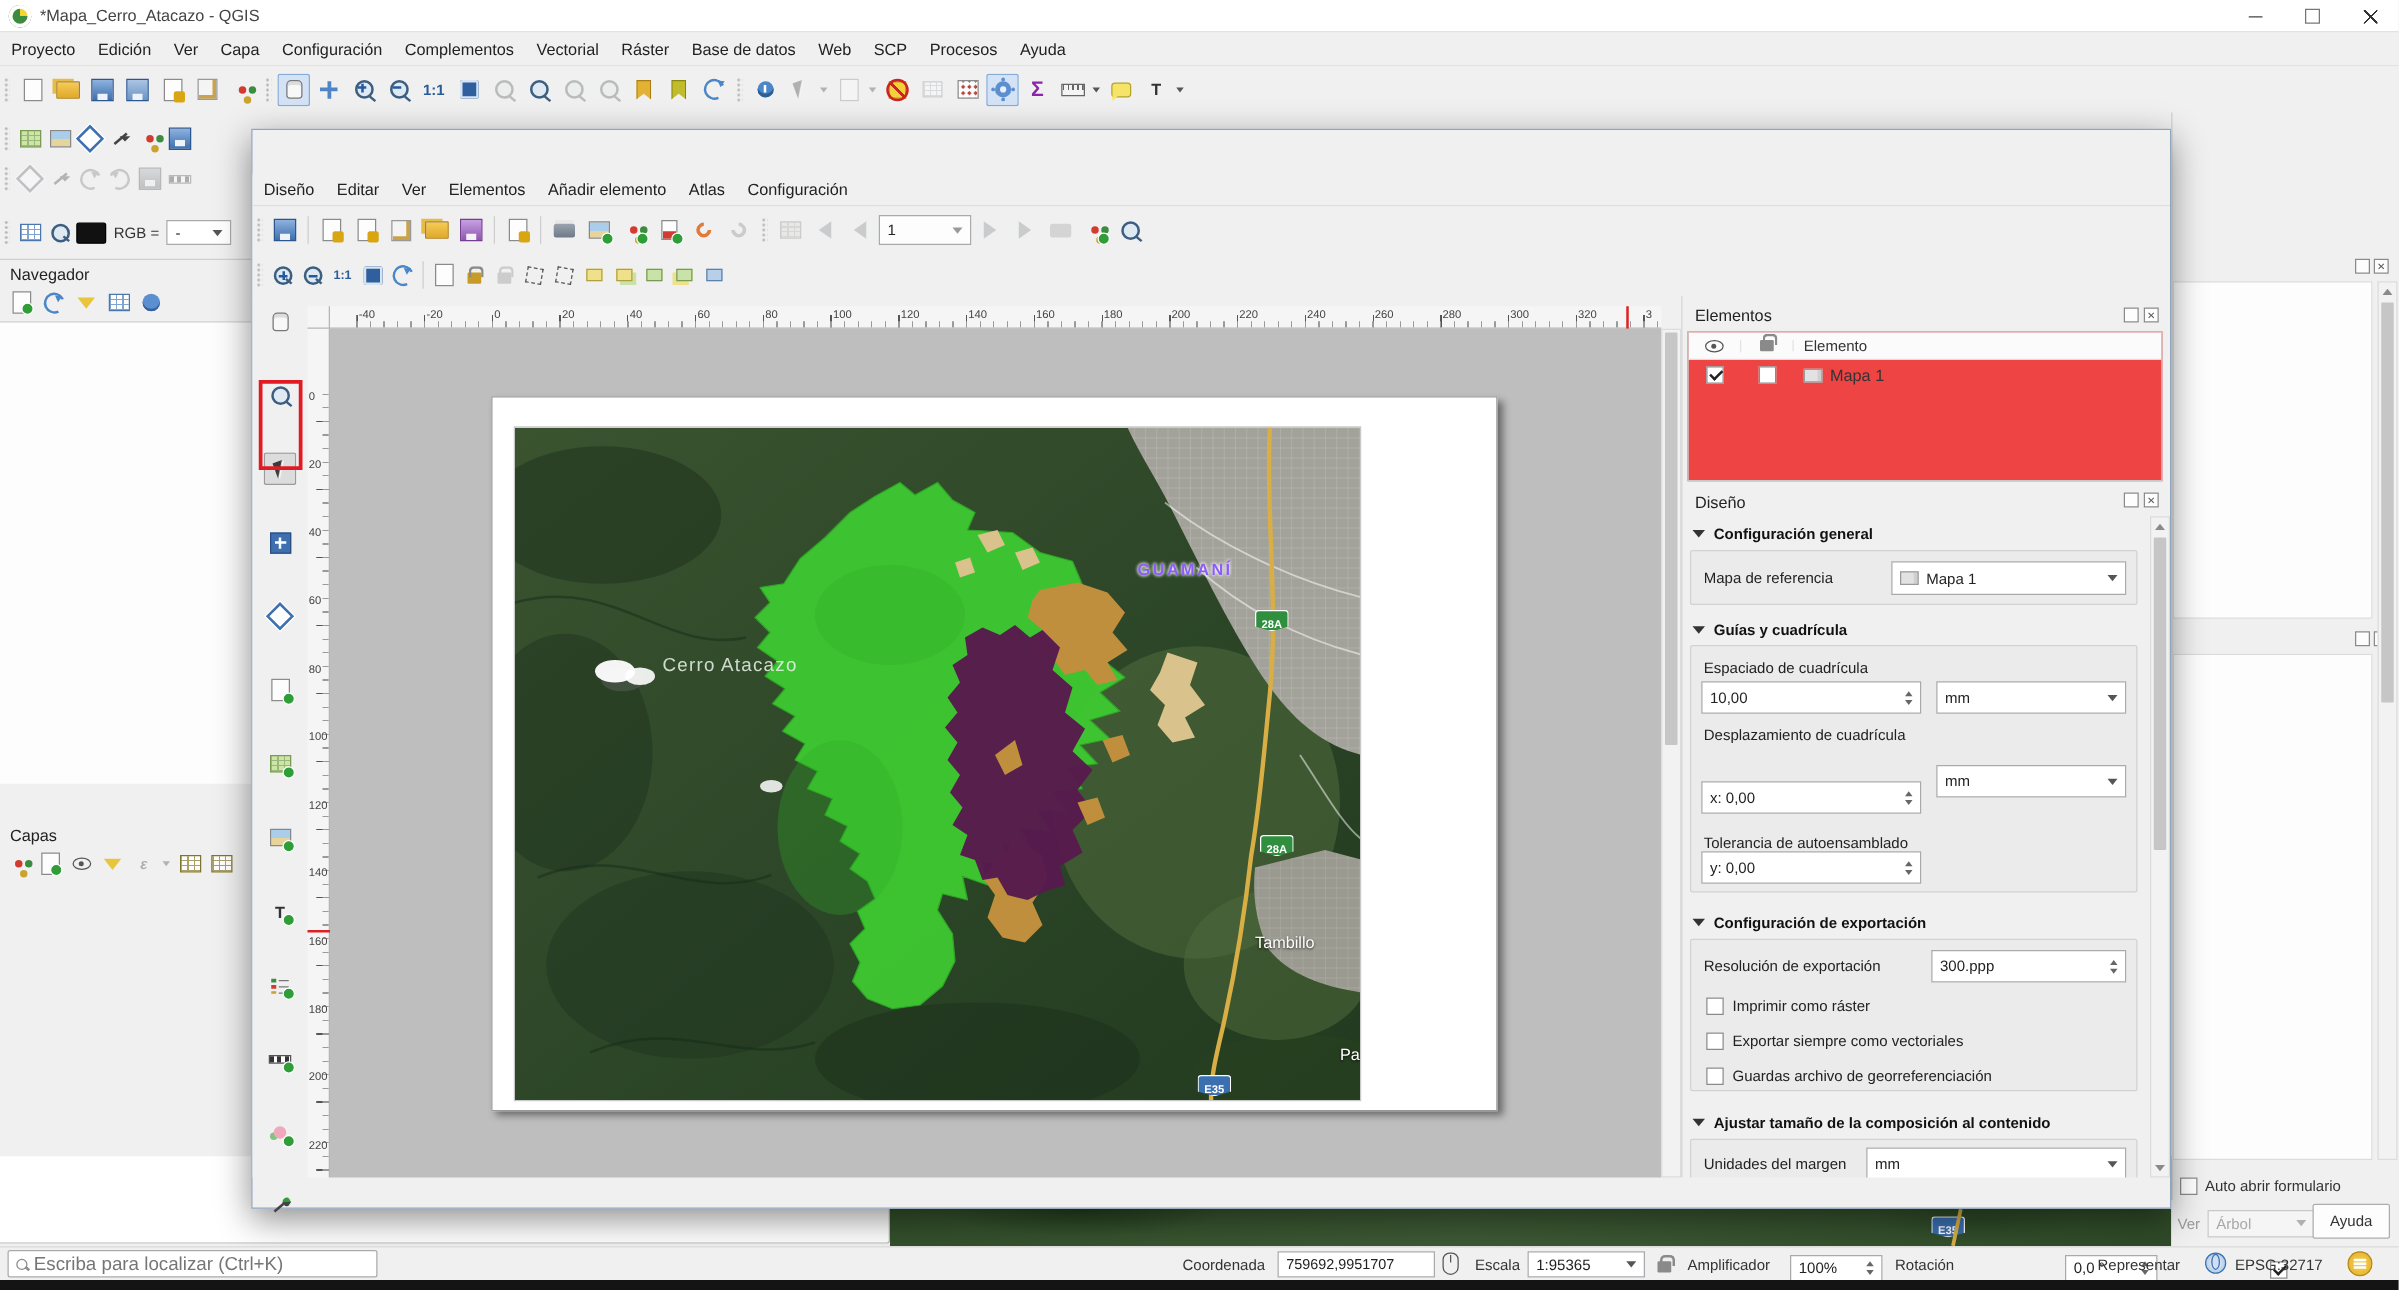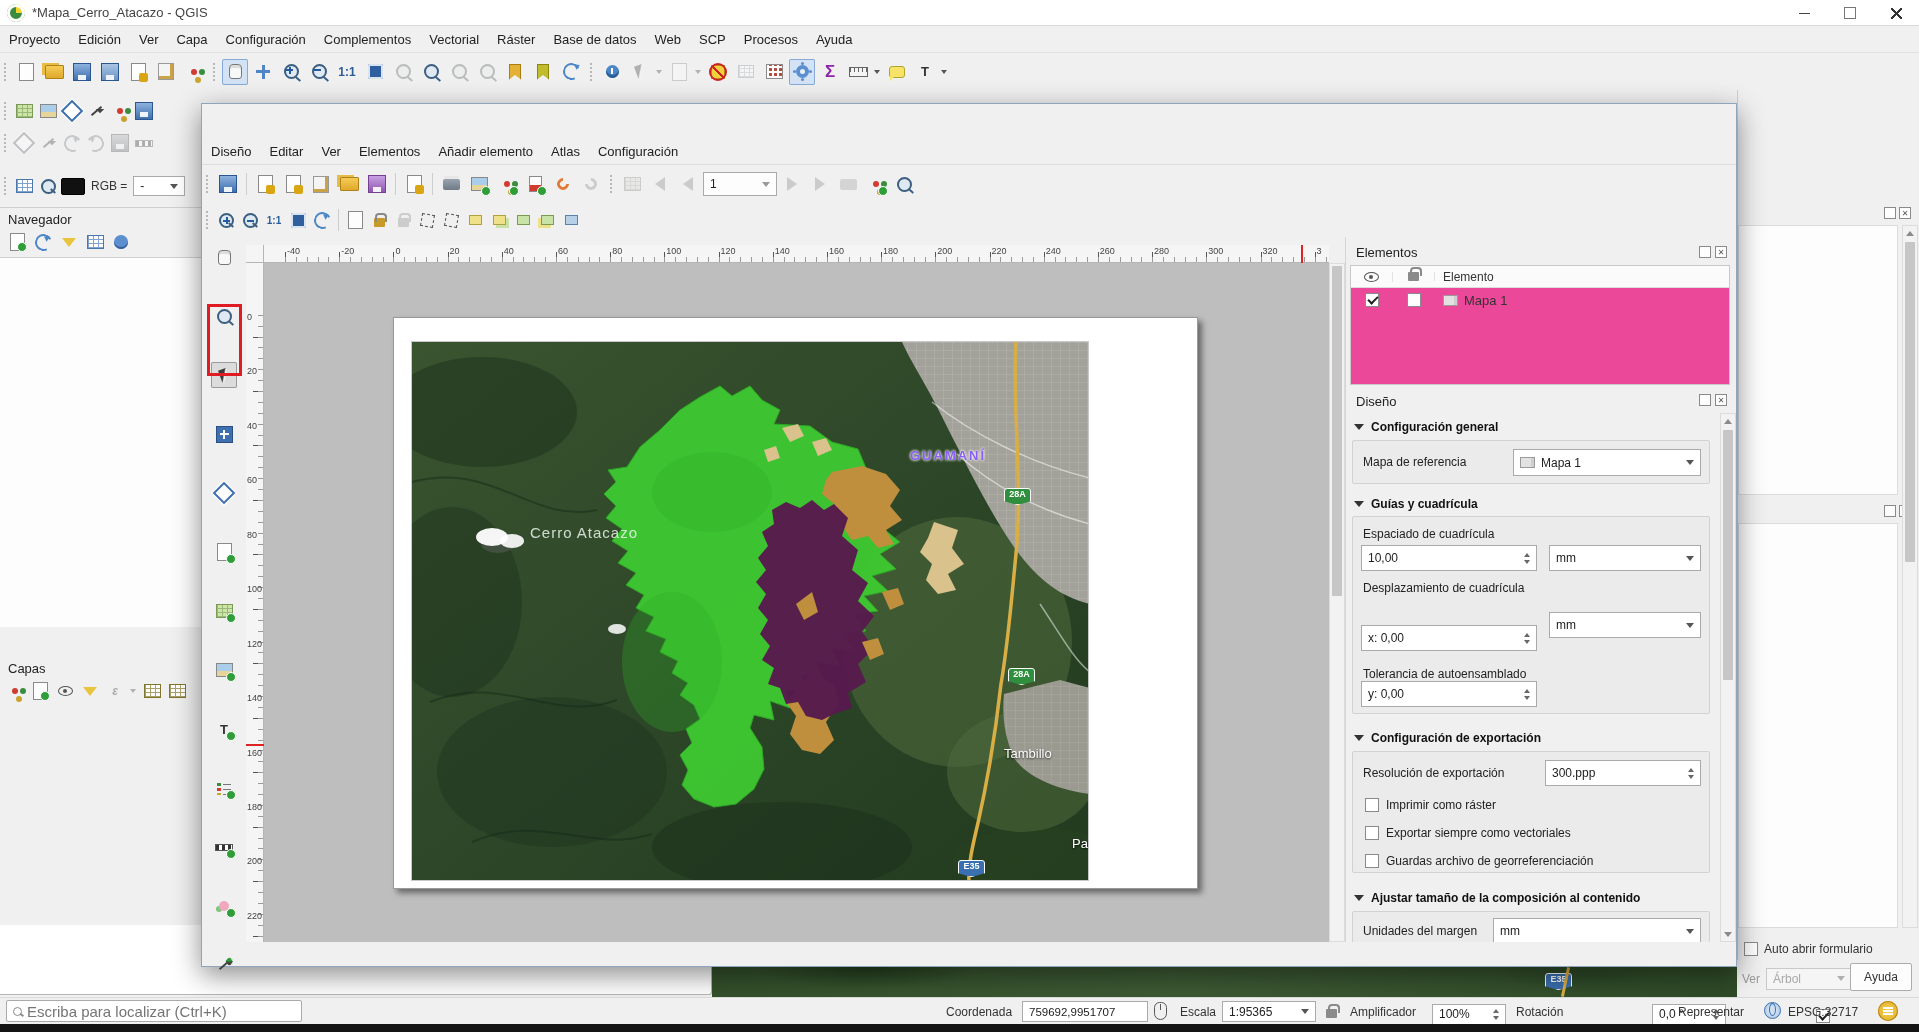--- a/index.html
+++ b/index.html
@@ -116,21 +116,21 @@
      background-image:repeating-linear-gradient(0deg,#9a9a9a 0 1px,transparent 1px 10.89px),repeating-linear-gradient(0deg,#555 0 1px,transparent 1px 54.45px);
      background-size:5px 100%,10px 100%;background-position:100% 49px,100% 49px;background-repeat:no-repeat}
   .ruler-v span{flex:none;height:54.45px;font-size:9px;color:#444;padding:0 0 0 1px}
   .scrollbar-v{background:#f2f2f2;border:1px solid #dcdcdc}
   .thumb{background:#c6c6c6;border-radius:1px}
   .sb-arr{width:100%;height:14px;display:flex;align-items:center;justify-content:center}
   .sb-arr::before{content:"";width:0;height:0;border-bottom:5px solid #8a8a8a;border-left:4px solid transparent;border-right:4px solid transparent}
   .sb-arr.down::before{transform:rotate(180deg)}
   
   .maplab{position:absolute;white-space:nowrap;pointer-events:none}
-  .shield{position:absolute;width:27px;height:17px;display:flex;align-items:flex-start;justify-content:center;font-size:9px;font-weight:bold;color:#fff;background:#2f8f3f;border:1.5px solid #fff;border-radius:3px;clip-path:polygon(0 0,100% 0,100% 78%,50% 100%,0 78%)}
+  .shield{position:absolute;width:27px;height:17px;display:flex;align-items:flex-end;justify-content:center;font-size:9px;font-weight:bold;color:#fff;background:#2f8f3f;border:1.5px solid #fff;border-radius:3px;clip-path:polygon(0 0,100% 0,100% 78%,50% 100%,0 78%)}
   .shield.blue{background:#3a6fb0}
   .layerrow{display:flex;align-items:center;gap:5px;font-size:13px;font-weight:bold;color:#111}
   .expander{width:0;height:0}
   .exp-r{border-left:6px solid #555;border-top:4px solid transparent;border-bottom:4px solid transparent}
   .exp-d{border-top:6px solid #555;border-left:4px solid transparent;border-right:4px solid transparent}
   .rastic{width:15px;height:13px;background:repeating-conic-gradient(#3a5f96 0% 25%,#cfd8e6 0% 50%) 0 0/8px 7px;border:1px solid #51555c}
 </style>
 </head>
 <body>
 
@@ -555,21 +555,21 @@
 
   <div class="p scrollbar-v" style="left:1127px;top:159px;width:16px;height:679px">
     <div class="thumb" style="margin:2px;height:330px"></div>
   </div>
 
   <div class="p" style="left:1143px;top:133px;width:391px;height:705px;background:#f0f0f0;border-left:1px solid #d5d5d5">
 
     <div class="dock-title p" style="left:2px;top:4px">Elementos</div>
     <span class="p panel-btn" style="left:353px;top:9px"></span>
     <span class="p panel-btn" style="left:369px;top:9px">✕</span>
-    <div class="p" style="left:4px;top:28px;width:380px;height:120px;background:#ec4899;border:1px solid #c8c8c8">
+    <div class="p" style="left:4px;top:28px;width:380px;height:120px;background:#ef4444;border:1px solid #c8c8c8">
       <div class="row" style="height:22px;background:#fbfbfb;border-bottom:1px solid #ddd">
         <span style="width:42px;display:flex;justify-content:center;border-right:1px solid #e3e3e3">
             <i class="eye"></i>
           </span>
         <span style="width:42px;display:flex;justify-content:center;border-right:1px solid #e3e3e3">
             <i class="lock" style="margin-top:0"></i>
           </span>
         <span style="padding-left:8px">Elemento</span>
       </div>
       <div class="row" style="height:24px">

